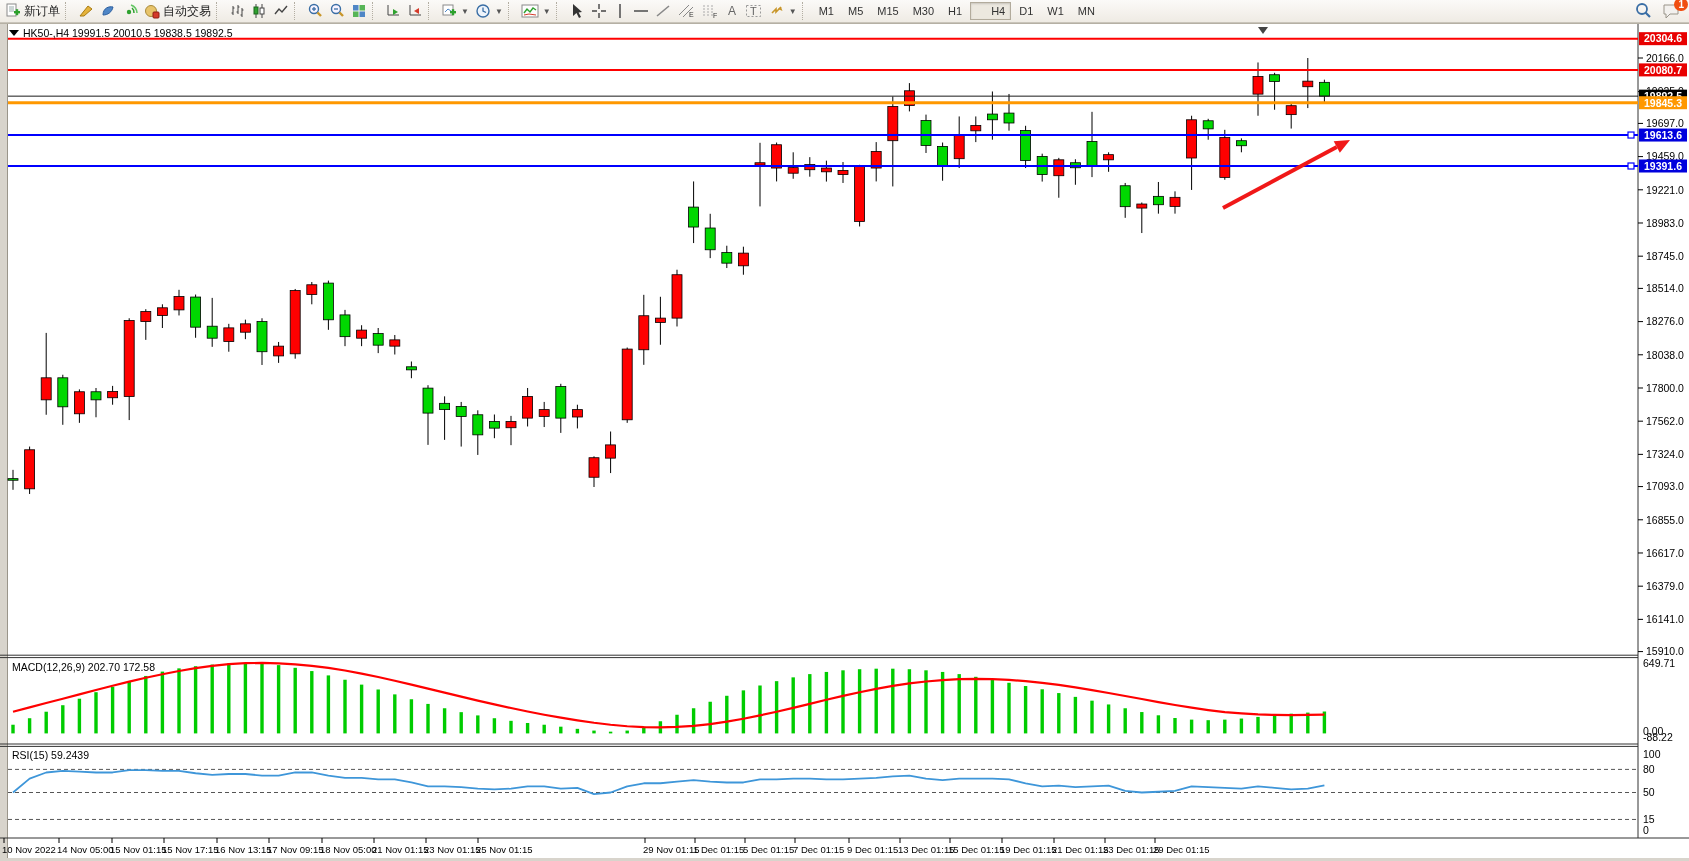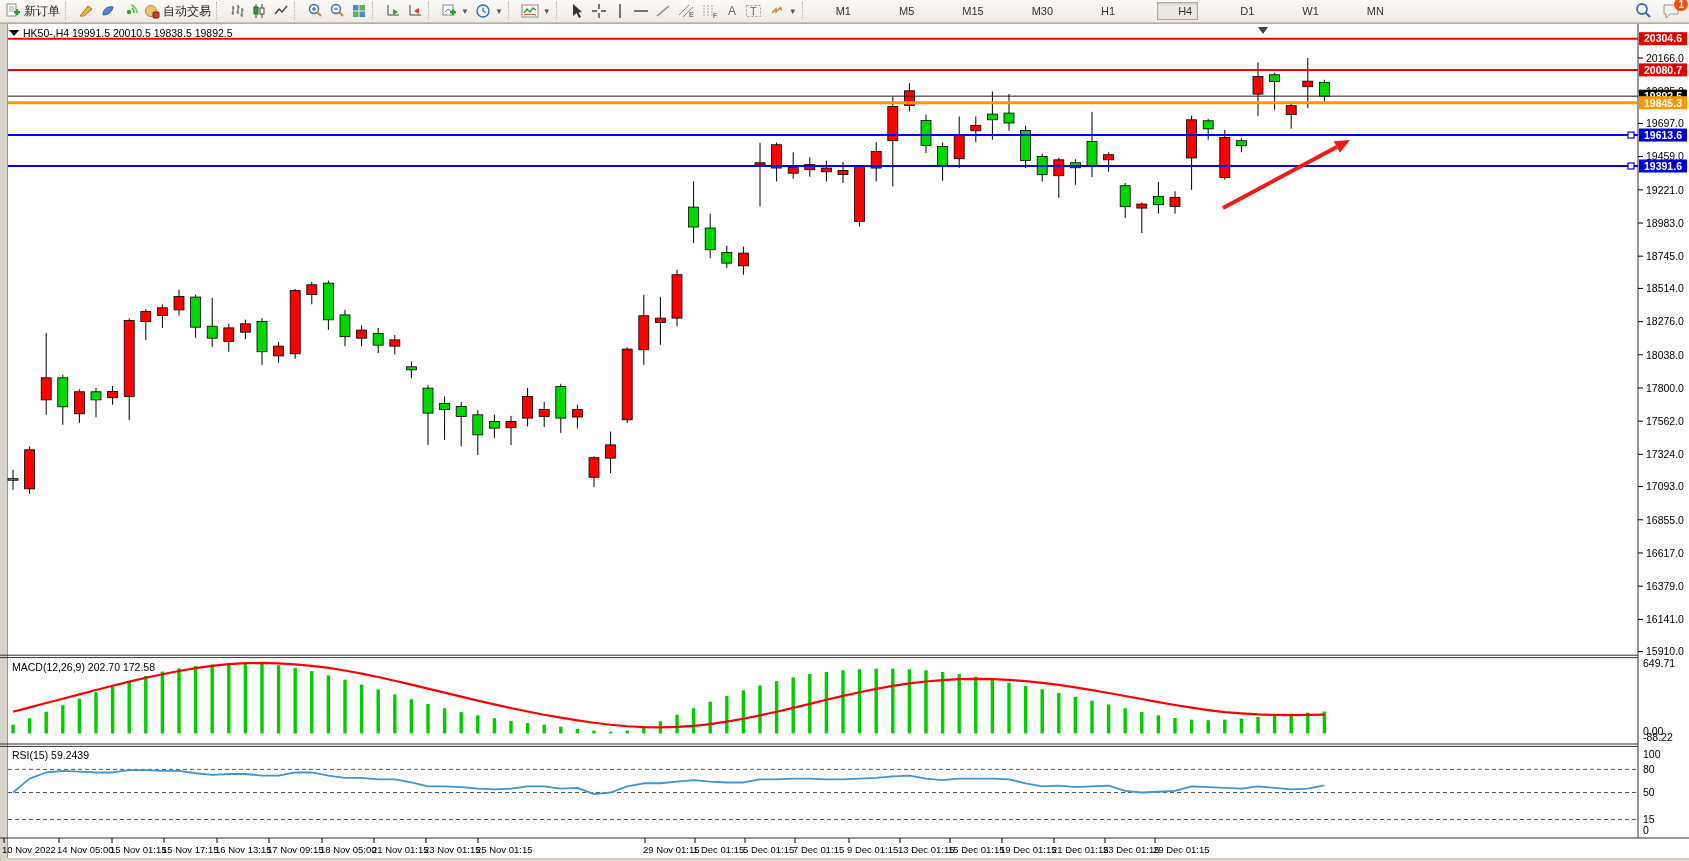--- a/index.html
+++ b/index.html
@@ -9,21 +9,21 @@
   
   .toolbar{position:absolute;left:0;top:0;width:1689px;height:23px;z-index:5;
     background:linear-gradient(#fbfaf8,#efebe4);border-bottom:1px solid #c9c4ba;
     display:flex;align-items:center;padding:0 2px;box-sizing:border-box;}
   .tb-group{display:flex;align-items:center;height:22px;}
   .sep{width:7px;height:18px;margin:0 2px;border-left:1px dotted #b3aea2;}
   .tb-btn{display:flex;align-items:center;gap:3px;height:20px;min-width:20px;padding:16px 2px;
     background:transparent;border:1px solid transparent;font-family:"Liberation Sans",sans-serif;
     font-size:12px;color:#222;cursor:default;}
   .tb-btn .car{font-size:8px;color:#555;margin-left:1px;}
-  .tf-btn{height:18px;padding:0 5px;margin:0 18px;font-size:11px;color:#333;border:1px solid transparent;background:transparent;font-family:"Liberation Sans",sans-serif;}
+  .tf-btn{height:18px;padding:0 5px;margin:0 1px;font-size:11px;color:#333;border:1px solid transparent;background:transparent;font-family:"Liberation Sans",sans-serif;}
   .tf-btn.active{background:#ece8df;border:1px solid #b2ab9c;box-shadow:inset 0 1px 2px rgba(0,0,0,.15);padding-left:20px;}
   .right-group{margin-left:auto;display:flex;align-items:center;gap:6px;padding-right:6px;}
   .badge{position:absolute;top:-4px;right:-7px;background:#f04e10;color:#fff;font-size:10px;
     font-weight:bold;border-radius:8px;padding:0 4px;line-height:13px;}
   .chat-wrap{position:relative;}
   .ic svg{display:block;}
 </style>
 </head>
 <body>
 

